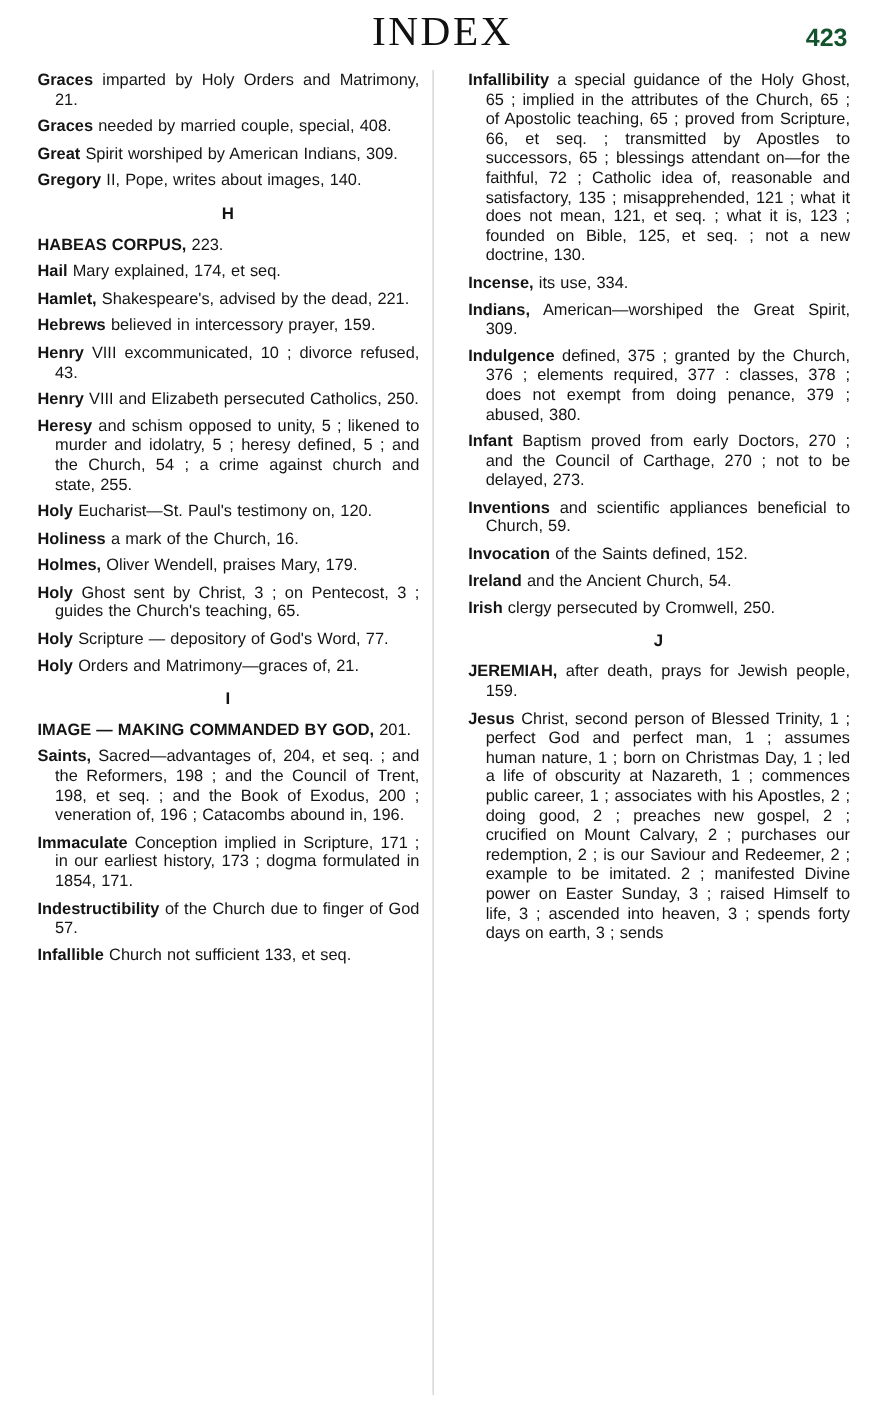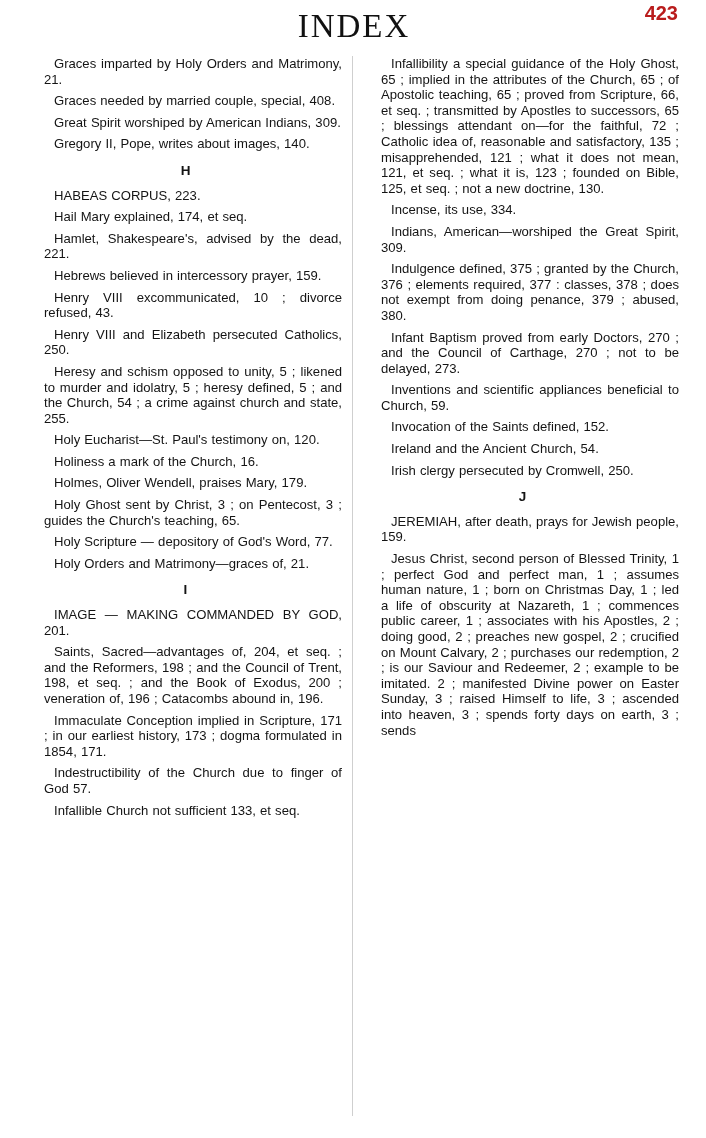--- a/index.html
+++ b/index.html
@@ -35,41 +35,41 @@
     text-align: center;
     font-family: "Liberation Serif", serif;
     font-size: 33px;
     letter-spacing: 2px;
     font-weight: 400;
     color: #111;
   }
   .header-page {
     position: absolute;
     right: 0;
-    top: 2px;
+    top: 20px;
     font-family: "Liberation Sans", sans-serif;
     font-size: 20px;
     font-weight: 700;
-    color: #b91c1c;
+    color: #14532d;
   }
   .columns {
     display: flex;
     flex-direction: row;
     margin: 10px 26px 0 30px;
     height: 1060px;
   }
   .col {
     width: 312px;
     position: relative;
   }
   .col-left {
     padding-right: 10px;
   }
   .col-right {
-    padding-left: 14px;
+    padding-left: 28px;
     border-left: 1px solid #cfcfcf;
   }
   .entries {
     font-family: "Liberation Sans", sans-serif;
     font-size: 13.1px;
     line-height: 15.6px;
     text-align: justify;
     color: #141414;
   }
   .entry {
@@ -81,22 +81,21 @@
   }
   .letter-head {
     font-family: "Liberation Sans", sans-serif;
     font-size: 13.5px;
     font-weight: 700;
     text-align: center;
     margin: 11px 0 9px 0;
     letter-spacing: 1px;
   }
   .lead {
-    font-weight: 400;
-    margin-left: 24px;
+    font-weight: 700;
   }
 </style>
 </head>
 <body>
 
 <div class="page">
 
   <div class="header">
     <div class="header-title">INDEX</div>
     <div class="header-page">423</div>

